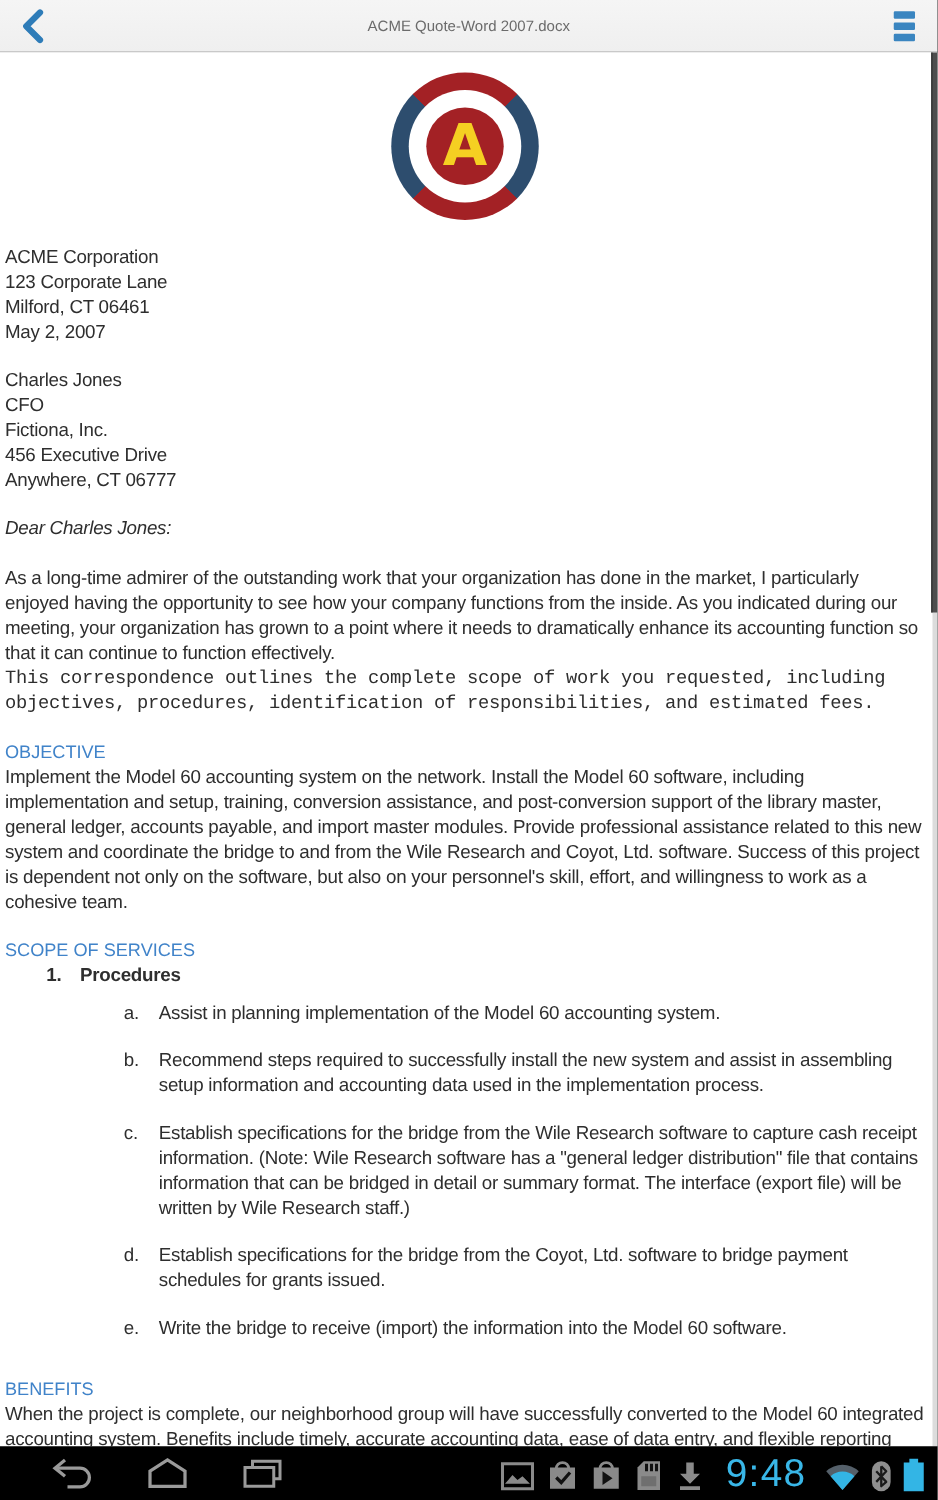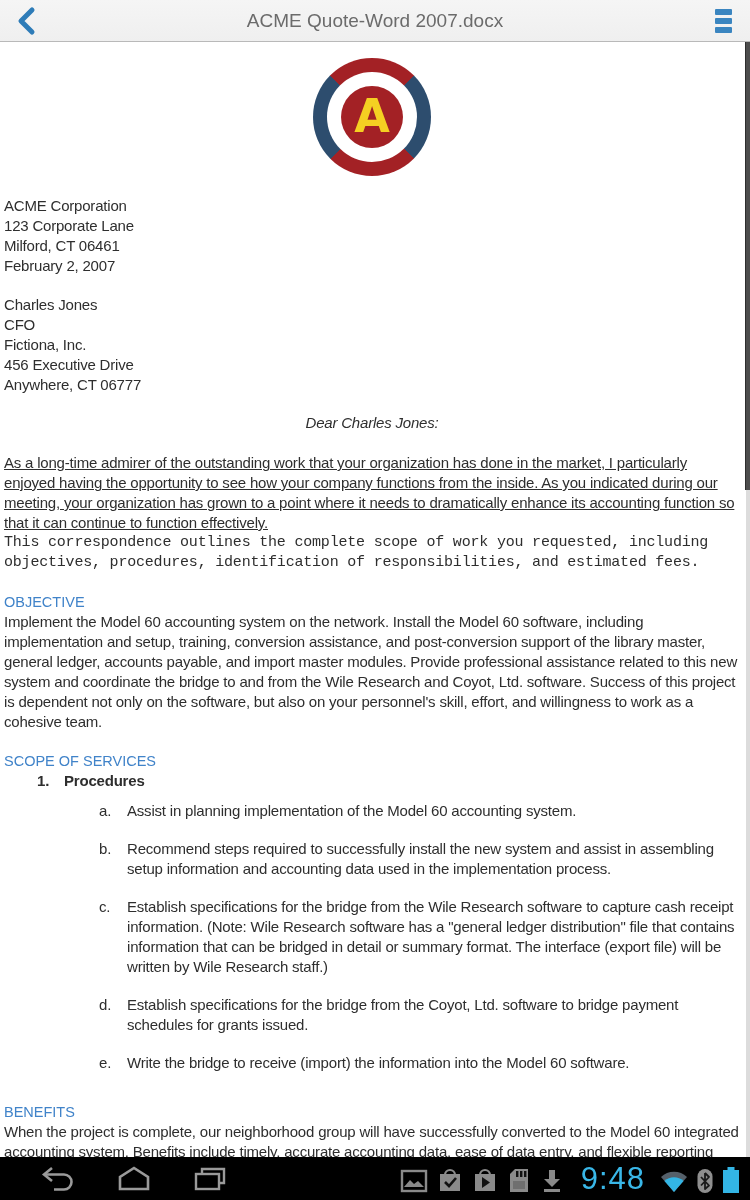--- a/index.html
+++ b/index.html
@@ -6,21 +6,21 @@
   html,body { width:750px; height:1200px; overflow:hidden; background:#000;
               font-family:"Liberation Sans", sans-serif; }
   .screen { position:relative; width:750px; height:1200px; background:#fff; }
 
   
   .topbar { position:absolute; top:0; left:0; width:750px; height:42px;
             background:linear-gradient(#f5f5f5,#efefef);
             border-bottom:1px solid #b9b9b9;
             display:flex; align-items:center; }
   .back-btn { width:54px; height:42px; display:flex; align-items:center; justify-content:center; cursor:pointer; }
-  .doc-title { flex:1; text-align:center; font-size:19px; color:#6b6b6b; letter-spacing:0px;
+  .doc-title { flex:1; text-align:center; font-size:12px; color:#6b6b6b; letter-spacing:0px;
                white-space:nowrap; overflow:hidden; }
   .menu-btn { width:54px; height:42px; display:flex; flex-direction:column;
               align-items:center; justify-content:center; gap:3px; cursor:pointer; }
   .menu-bar { width:17px; height:6px; background:#3a85c0; border-radius:1px; }
 
   
   .doc-area { position:absolute; top:42px; left:0; width:750px; height:1115px;
               background:#fff; overflow:hidden; }
   .doc-inner { padding:0 10px 0 4px; color:#2e2e2e; font-size:15px; line-height:20px;
                letter-spacing:-0.2px; }
@@ -34,22 +34,22 @@
     display:flex; align-items:center; justify-content:center; }
   .logo-inner { width:62px; height:62px; border-radius:50%; background:#a32125;
     display:flex; align-items:center; justify-content:center; }
   .logo-a { color:#f5d022; font-size:46px; font-weight:bold; line-height:1;
     font-family:"DejaVu Sans", sans-serif; transform:translateY(-1px); }
 
   .addr-block { margin-top:20px; }
   .addr-block.second { margin-top:19px; }
   .addr-line { height:20px; }
 
-  .salutation { margin-top:18px; font-style:italic;text-align:center; }
-  .para1 { margin-top:20px;text-decoration:underline; }
+  .salutation { margin-top:18px; font-style:italic; }
+  .para1 { margin-top:20px; }
   .para2 { margin-top:0;font-family:Liberation Mono, monospace; }
 
   .sec-heading { margin-top:19px; color:#4083c9; font-weight:normal; font-size:14.5px; letter-spacing:0; }
   .sec-body { margin-top:0; }
 
   .num-item { display:flex; margin-top:0; font-weight:bold; }
   .num-marker { width:27px; flex:none; margin-left:33px; }
   .li { display:flex; margin-left:95px; margin-top:18px; padding-right:4px; }
   .li.first { margin-top:10px; }
   .li-marker { width:28px; flex:none; }
@@ -100,21 +100,21 @@
               <span class="logo-a">A</span>
             </div>
           </div>
         </div>
       </div>
 
       <div class="addr-block">
         <div class="addr-line">ACME Corporation</div>
         <div class="addr-line">123 Corporate Lane</div>
         <div class="addr-line">Milford, CT 06461</div>
-        <div class="addr-line">February 2, 2007</div>
+        <div class="addr-line">May 2, 2007</div>
       </div>
 
       <div class="addr-block second">
         <div class="addr-line">Charles Jones</div>
         <div class="addr-line">CFO</div>
         <div class="addr-line">Fictiona, Inc.</div>
         <div class="addr-line">456 Executive Drive</div>
         <div class="addr-line">Anywhere, CT 06777</div>
       </div>
 

